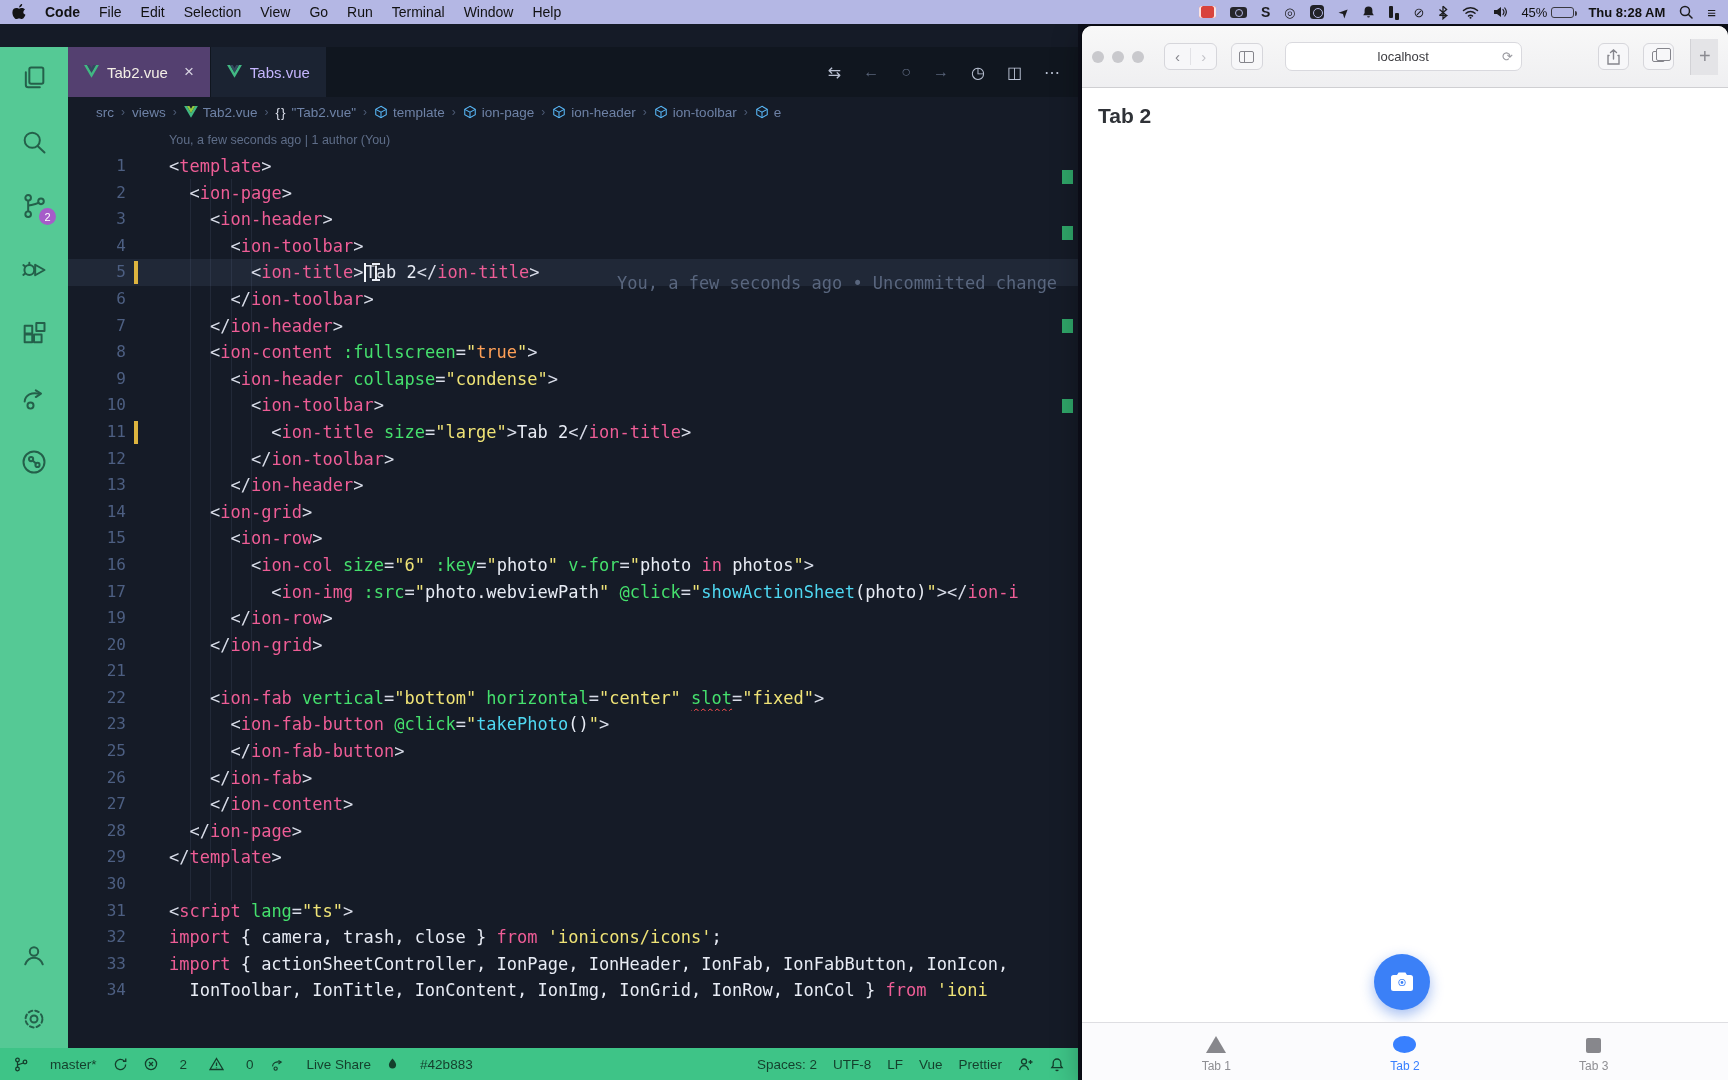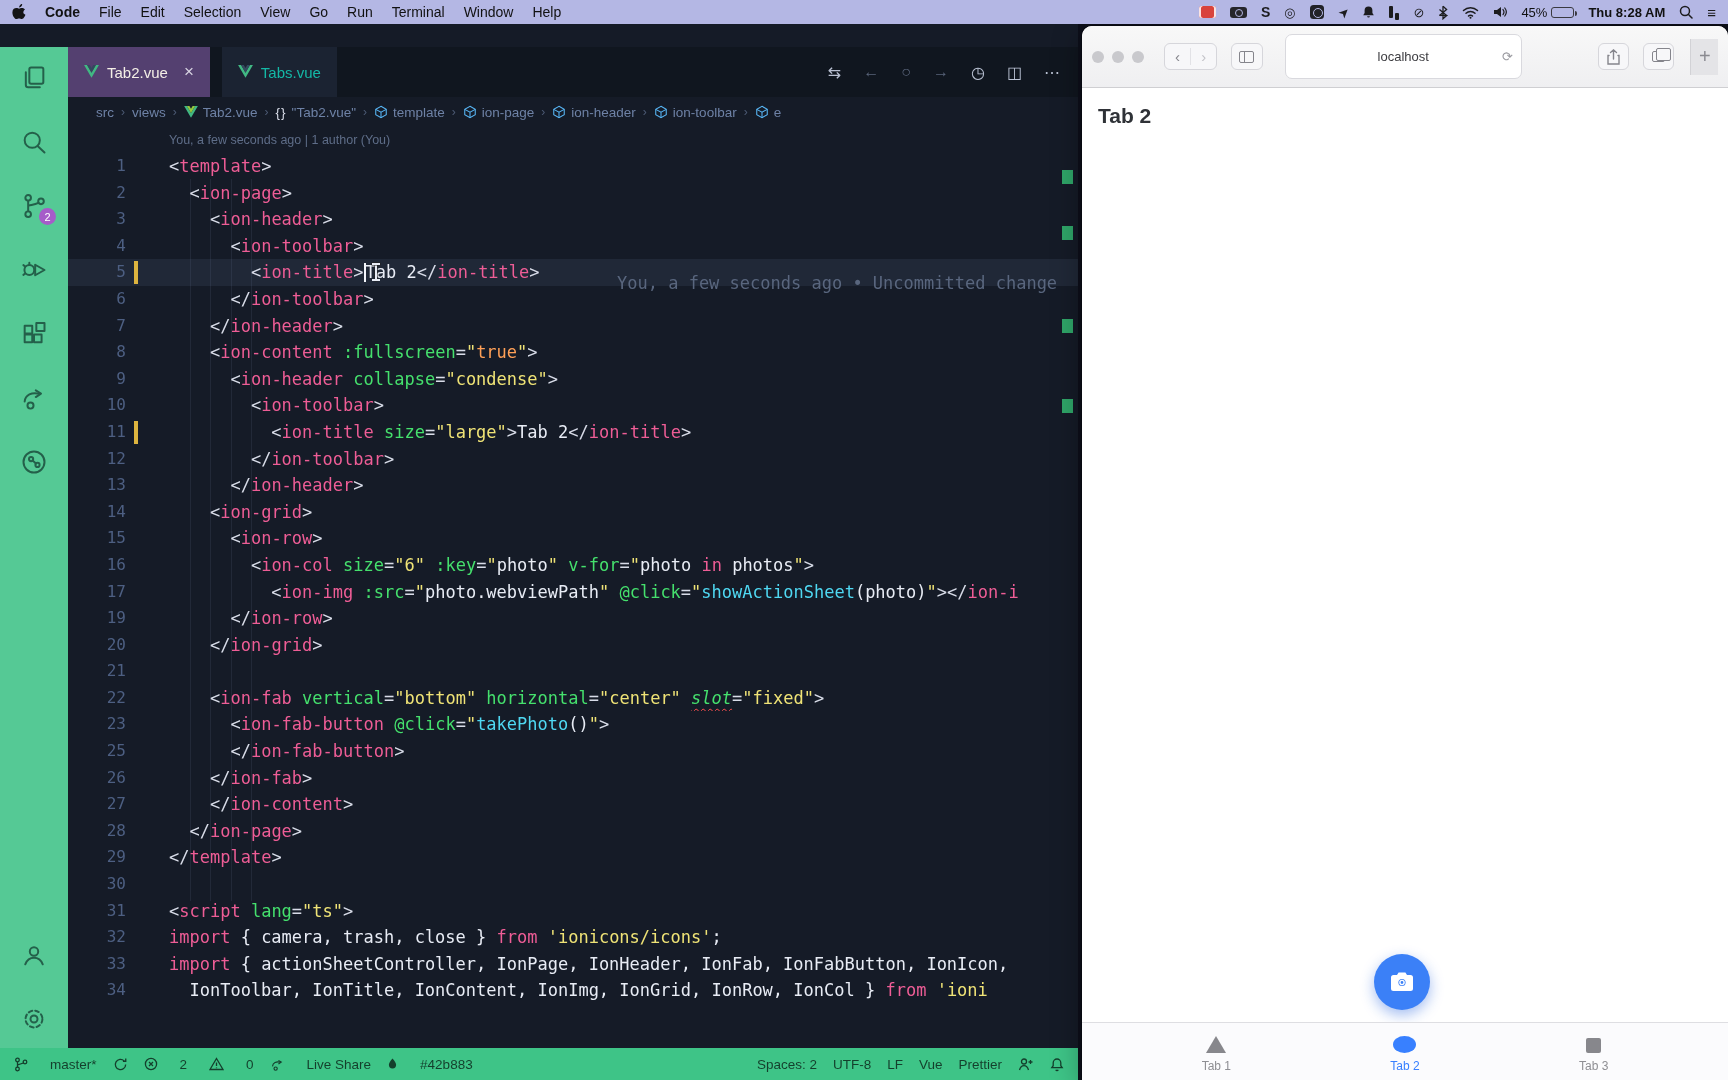--- a/index.html
+++ b/index.html
@@ -58,21 +58,21 @@
   .ab-spacer { flex:1; }
   .ab-icon { position:relative; width:30px; height:30px; display:flex; align-items:center; justify-content:center; }
   .ab-icon svg { stroke:#24604a; fill:none; stroke-width:1.7; stroke-linecap:round; stroke-linejoin:round; }
   .ab-badge { position:absolute; right:-7px; bottom:-4px; min-width:17px; height:17px; border-radius:9px;
     background:#a65cc9; color:#fff; font-size:11px; display:flex; align-items:center; justify-content:center; padding:0 4px; }
 
   .vsc-main { flex:1; display:flex; flex-direction:column; min-width:0; position:relative; }
   .tabbar { height:50px; background:#10161f; display:flex; align-items:stretch; flex:none; }
   .tab { display:flex; align-items:center; gap:8px; padding:0 16px; font-size:15px; cursor:default; }
   .tab-active { background:#544070; color:#f4efe6; }
-  .tab-inactive { background:#1b2332; color:#14b8a6; margin-left:12px; }
+  .tab-inactive { background:#1b2332; color:#c4b5fd; margin-left:1px; }
   .tab-close { font-size:17px; margin-left:8px; color:#d8d4e2; }
   .editor-actions { margin-left:auto; display:flex; align-items:center; gap:22px; padding-right:18px;
     color:#b9c1d2; font-size:16px; }
   .ea-dim { color:#59647a; }
   .ea { display:inline-flex; align-items:center; }
 
   .breadcrumbs { height:30px; background:#151b27; display:flex; align-items:center; padding-left:28px;
     font-size:13.5px; color:#6e82a6; gap:7px; flex:none; white-space:nowrap; overflow:hidden; }
   .bc-item { display:inline-flex; align-items:center; gap:5px; }
   .bc-sep { color:#4c5a74; font-size:12px; }
@@ -84,21 +84,21 @@
     font-size:12.5px; color:#5e6d88; }
   .cl-row { position:relative; display:flex; height:26.6px; line-height:26.6px; }
   .cl-row.cur { background:rgba(110,130,170,0.13); }
   .cl-num { width:58px; flex:none; text-align:right; color:#4d5f82; font-size:16px; }
   .cl-gut { width:43px; flex:none; position:relative; }
   .cl-mod { position:absolute; left:8px; top:2px; bottom:2px; width:3.5px; background:#ddb43f; }
   .cl-content { white-space:pre; flex:1; overflow:hidden; }
   .tk-p { color:#d8dce8; } .tk-t { color:#ee5d96; } .tk-a { color:#45e06d; }
   .tk-s { color:#efe376; } .tk-o { color:#ffa057; } .tk-k { color:#ee5d96; }
   .tk-f { color:#4fd8f2; } .tk-w { color:#e8ecf5; }
-  .tk-e { color:#45e06d; text-decoration:underline wavy #ff5050 1px; text-underline-offset:4px;font-style:italic; }
+  .tk-e { color:#45e06d; text-decoration:underline wavy #ff5050 1px; text-underline-offset:4px; }
   .caret { display:inline-block; width:2px; height:19px; background:#f4f6fb; vertical-align:-4px; }
   .gitlens { position:absolute; left:549px; top:11px; color:#59667e; white-space:pre; }
   .ibeam { position:absolute; left:303px; top:4px; width:10px; height:18px; }
   .ibeam::before { content:""; position:absolute; left:4px; top:0; bottom:0; width:2px; background:#e8ecf5;
     box-shadow:0 0 0 0.5px #222; }
   .ibeam::after { content:""; position:absolute; left:1px; top:0; width:8px; height:2px; background:#e8ecf5;
     box-shadow:0 16px 0 #e8ecf5, 0 0 0 0.5px #222; }
   .indent-guide { position:absolute; width:1px; top:52px; height:722px; background:rgba(130,148,180,0.12); }
   .ovm { position:absolute; right:5px; width:11px; height:14px; background:#34bd74; opacity:.85; }
 
@@ -109,21 +109,21 @@
     border-bottom:1px solid #cfcfd2; display:flex; align-items:center; padding:0 10px; }
   .saf-lights { display:flex; gap:8px; margin-right:20px; }
   .saf-btn { height:27px; border:1px solid #d6d6db; background:#f7f7f9; border-radius:6px; color:#85858c;
     display:inline-flex; align-items:center; justify-content:center; font-size:15px; }
   .saf-nav { width:58px; display:flex; margin-right:14px; }
   .saf-nav span { flex:1; display:flex; align-items:center; justify-content:center; }
   .saf-nav .fwd { color:#c3c3c8; border-left:1px solid #e2e2e6; }
   .saf-sidebar { width:34px; margin-right:22px; }
   .sidebar-glyph { width:15px; height:12px; border:1.5px solid #85858c; border-radius:2px; position:relative; }
   .sidebar-glyph::after { content:""; position:absolute; left:3.5px; top:0; bottom:0; width:1.5px; background:#85858c; }
-  .url-field { width:259px; height:45px; background:#fff; border:1px solid #d9d9de; border-radius:7px;
+  .url-field { width:259px; height:29px; background:#fff; border:1px solid #d9d9de; border-radius:7px;
     position:relative; display:flex; align-items:center; justify-content:center; font-size:13px; color:#3c3c40; }
   .url-reload { position:absolute; right:8px; color:#9a9aa0; font-size:13px; }
   .saf-share { width:34px; margin-left:76px; }
   .saf-tabs-btn { width:34px; margin-left:14px; }
   .tabs-glyph { width:13px; height:11px; border:1.5px solid #85858c; border-radius:2px; position:relative; }
   .tabs-glyph::after { content:""; position:absolute; left:2.5px; top:-4.5px; width:13px; height:11px;
     border:1.5px solid #85858c; border-radius:2px; background:#f7f7f9; }
   .saf-newtab { margin-left:16px; width:30px; height:36px; background:#e4e4e7; color:#8a8a90;
     display:inline-flex; align-items:center; justify-content:center; font-size:20px; border-left:1px solid #d2d2d6; }
   .saf-content { position:relative; height:calc(100% - 62px); background:#fff; }

